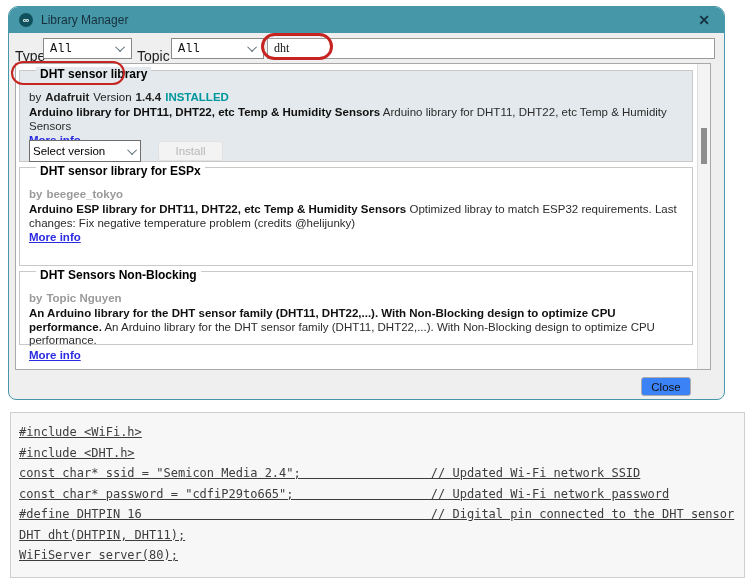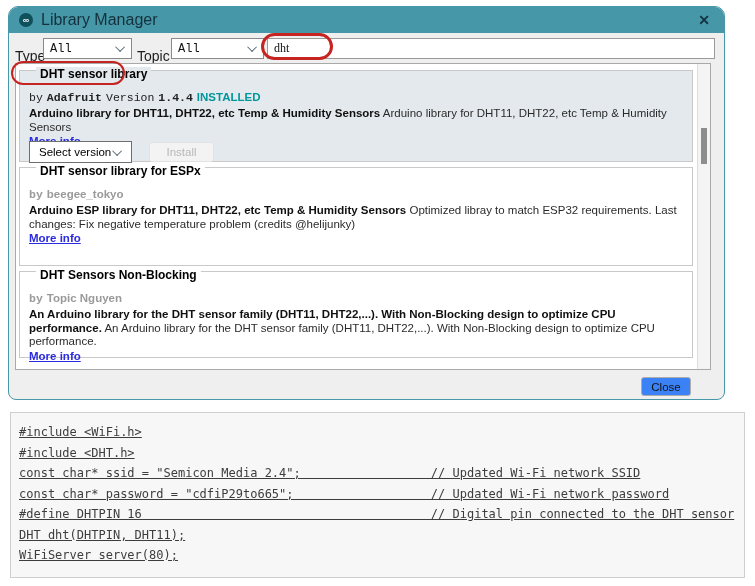--- a/index.html
+++ b/index.html
@@ -7,21 +7,21 @@
   .stage { position:relative; width:755px; height:586px; overflow:hidden; }
 
   
   .window { position:absolute; left:8px; top:6px; width:717px; height:394px;
             background:#efefef; border:1px solid #4697a7; border-radius:10px 10px 8px 8px; }
   .titlebar { position:absolute; left:0; top:0; right:0; height:26px; background:#4697a7;
               border-radius:9px 9px 0 0; display:flex; align-items:center; padding:0 10px; }
   .logo { width:14px; height:14px; border-radius:50%; background:#0f505d; color:#ffffff;
           display:flex; align-items:center; justify-content:center; font-size:9px; line-height:1;
           margin-right:8px; font-weight:bold; }
-  .wtitle { font-size:16px; color:#15303c; }
+  .wtitle { font-size:12px; color:#15303c; }
   .wclose { margin-left:auto; color:#143241; font-size:14px; font-weight:bold; cursor:pointer; padding:0 4px; }
 
   
   .flabel { position:absolute; font-size:14px; color:#1c1c1c; top:41px; }
   .lbl-type { left:6px; }
   .lbl-topic { left:128px; }
   .select { background:#ffffff; border:1px solid #898989; display:flex; align-items:center;
             justify-content:space-between; font-size:12px; color:#111; padding:0 6px; height:21px;font-family:Liberation Mono, monospace; }
   .sel-type  { position:absolute; left:34px;  top:31px; width:89px; }
   .sel-topic { position:absolute; left:162px; top:31px; width:93px; }
@@ -35,37 +35,37 @@
   .list-panel { position:absolute; left:6px; top:56px; width:696px; height:307px;
                 background:#ffffff; border:1px solid #a9a9a9; overflow:hidden; }
   .scroll-track { position:absolute; right:0; top:0; bottom:0; width:13px; background:#f4f4f4;
                   border-left:1px solid #dedede; }
   .scroll-thumb { position:absolute; left:3px; top:64px; width:6px; height:36px; background:#8d8d8d; }
 
   .entry { position:relative; border:1px solid #c9c9c9; margin:0 17px 5px 3px;
            padding:20px 8px 0 9px; background:#ffffff; }
   .entry.first { margin-top:6px; background:#e3e9ec; height:92px; }
   .entry.e2 { height:99px; }
-  .entry.e3 { height:87px; }
+  .entry.e3 { height:74px; }
   .legend { position:absolute; top:-4px; left:16px; padding:1px 4px; font-size:12px; font-weight:bold;
             color:#000; background:inherit; line-height:13px; white-space:nowrap; }
   .byline { font-size:11.5px; color:#9a9a9a; font-weight:bold; margin-bottom:3px; }
   .entry.first .byline { color:#222; font-weight:normal; }
-  .byline .sp { margin-right:4px;font-family:Liberation Mono, monospace; }
+  .byline .sp { margin-right:4px; }
   .byline .author { font-weight:bold; }
   .byline .ver { font-weight:bold; }
   .installed { color:#00979c; font-weight:bold; }
   .desc { font-size:11.5px; color:#2b2b2b; line-height:13.5px; }
   .desc .db { font-weight:bold; color:#101010; }
   .more { display:block; font-size:11.5px; font-weight:bold; color:#2b2be0; text-decoration:underline;
           margin-top:1px; height:13px; line-height:13px; cursor:pointer; width:max-content; }
   .sel-row { position:relative; margin-top:-7px; display:flex; align-items:center; z-index:2; }
-  .version-select { width:103px; height:22px; background:#ffffff; border:1px solid #6f6f6f;
+  .version-select { width:112px; height:22px; background:#ffffff; border:1px solid #6f6f6f;
                     font-size:11.5px; color:#000; display:flex; align-items:center;
-                    justify-content:space-between; padding:0 9px; }
+                    justify-content:space-between; padding:0 3px; }
   .install-btn { margin-left:17px; width:65px; height:20px; background:#f3f3f3; border:1px solid #e2e2e2;
                  color:#b7b7b7; font-size:11.5px; border-radius:3px; font-family:"Liberation Sans",sans-serif; }
 
   .close-btn { position:absolute; left:632px; top:370px; width:50px; height:19px; background:#3b82f6;
                border:1px solid #adadad; border-radius:3px; font-size:11.5px; color:#111;
                font-family:"Liberation Sans",sans-serif; cursor:pointer; }
 
   
   .annotation { position:absolute; border:3px solid #c62421; border-radius:14px;
                 pointer-events:none; z-index:5; }

